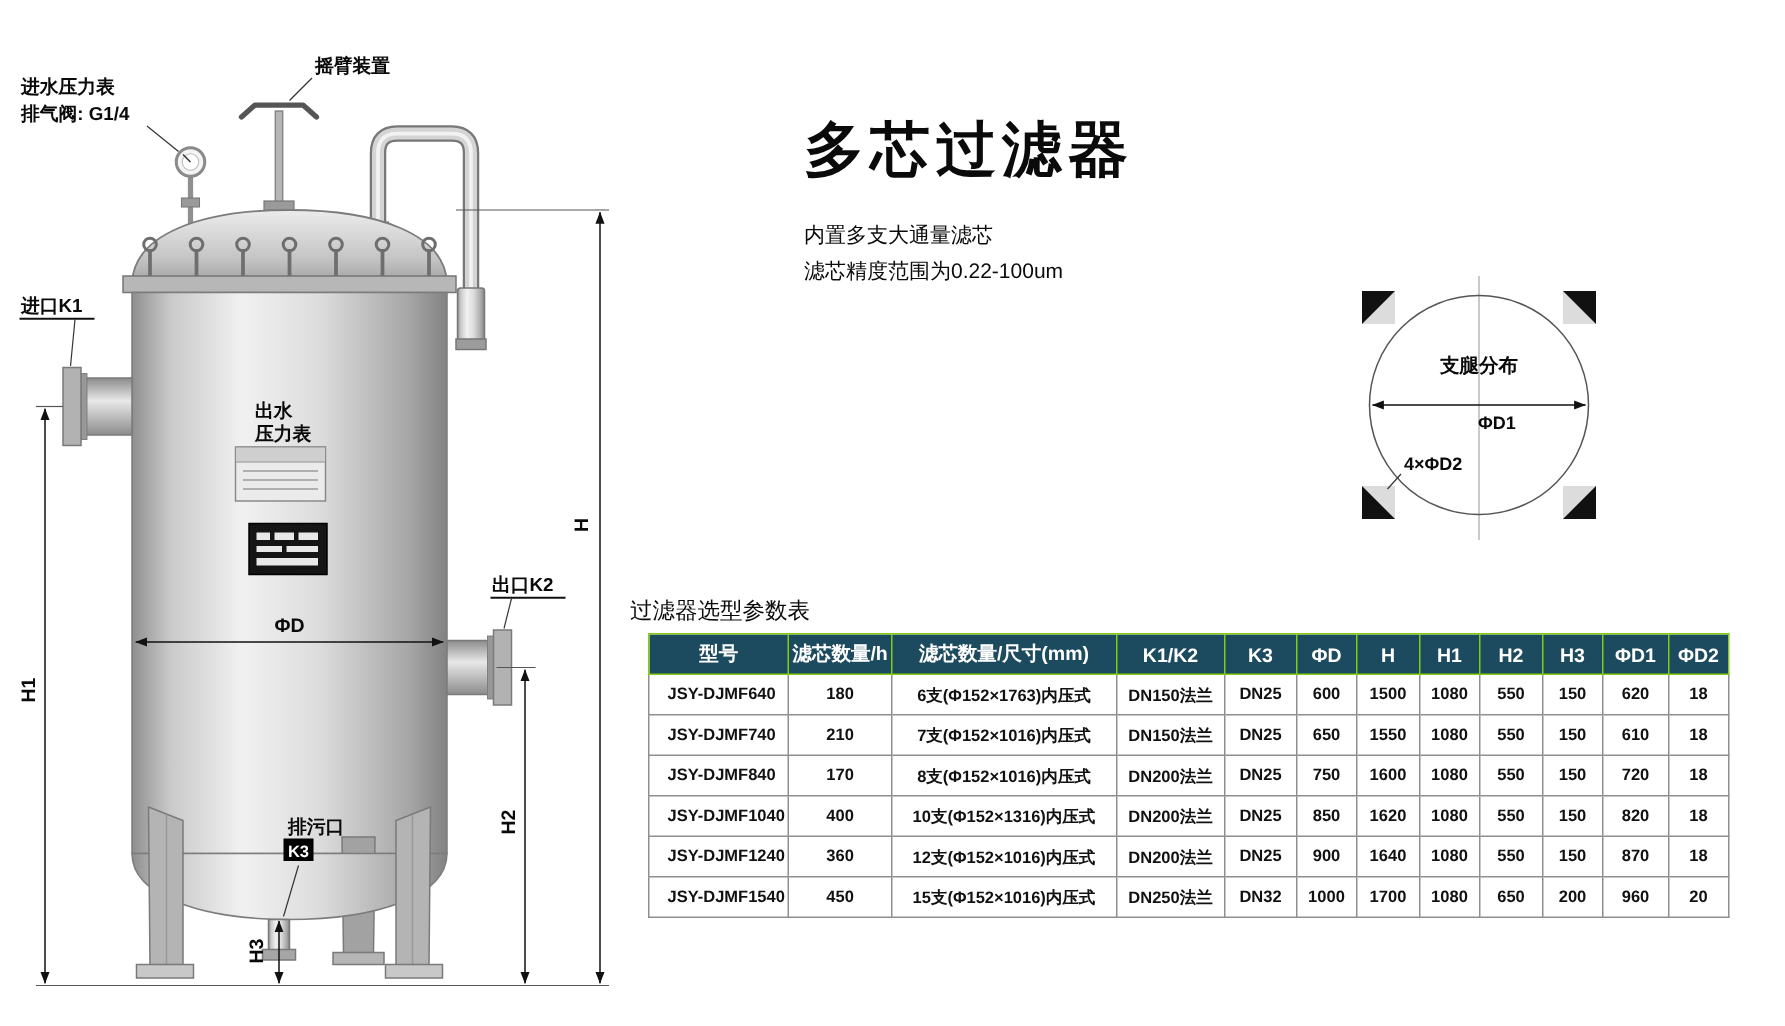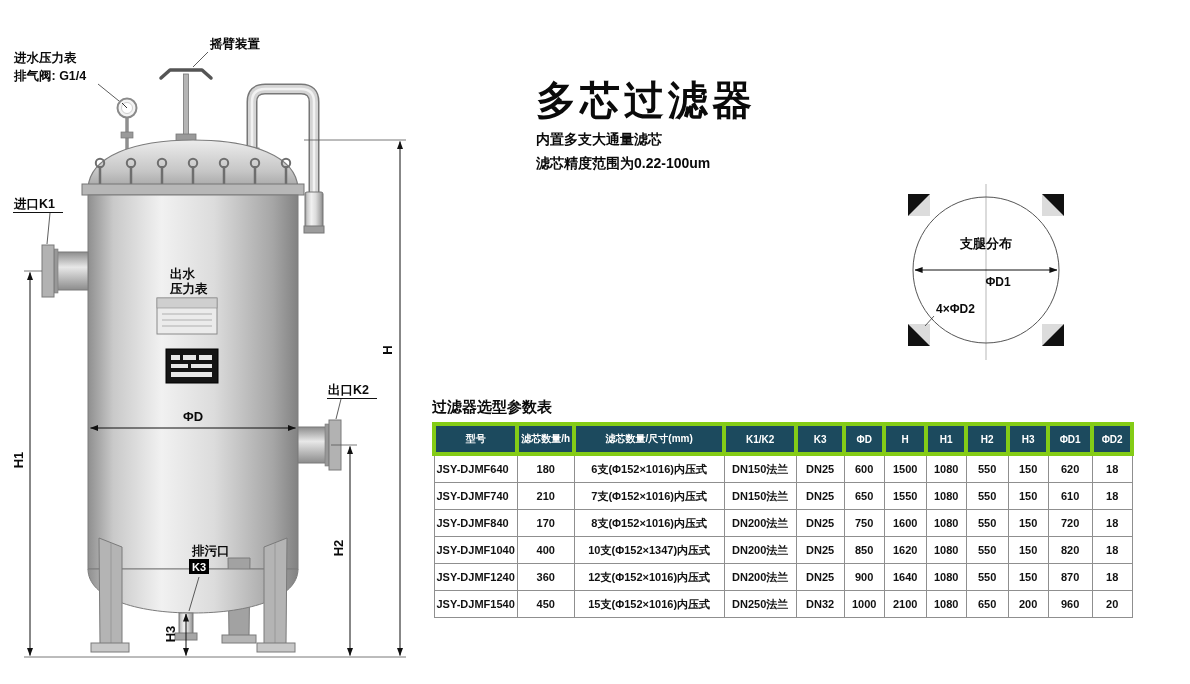--- a/index.html
+++ b/index.html
@@ -1,27 +1,27 @@
 <!DOCTYPE html>
 <html style="--header-bg: #1c4a5e; --header-fg: #ffffff;"><head>
 <meta charset="utf-8">
 <style>
   html,body{margin:0;padding:0;background:#ffffff;}
   body{width:1190px;height:684px;position:relative;font-family:"Liberation Sans",sans-serif;overflow:hidden;color:#0a0a0a;}
   .canvas{position:absolute;inset:0;}
   .drawing{position:absolute;left:0;top:0;}
   .title-block{position:absolute;left:536px;top:80px;}
   .main-title{font-size:40px;font-weight:900;letter-spacing:4px;line-height:1;margin:0;}
-  .subtitle{margin-top:8px;font-size:14px;font-weight:700;line-height:1.7;}
+  .subtitle{margin-top:25px;font-size:14px;font-weight:400;line-height:1.7;}
   .leg-diagram{position:absolute;left:878px;top:168px;}
-  .table-caption{position:absolute;left:432px;top:398px;font-size:15px;font-weight:700;}
+  .table-caption{position:absolute;left:420px;top:398px;font-size:15px;font-weight:400;}
   table.param-table{position:absolute;left:432px;top:422px;border-collapse:collapse;table-layout:fixed;}
-  .param-table th{background:var(--header-bg,#1c4a5e);color:var(--header-fg,#ffffff);font-size:10px;font-weight:700;height:26px;border:4px solid #84cc16;padding:0 2px;white-space:nowrap;}
+  .param-table th{background:var(--header-bg,#1c4a5e);color:var(--header-fg,#ffffff);font-size:13px;font-weight:700;height:26px;border:1px solid #84cc16;padding:0 2px;white-space:nowrap;}
   .param-table td{font-size:11px;font-weight:700;color:#111;height:26px;border:1px solid #8f8f8f;text-align:center;padding:0 2px;white-space:nowrap;}
-  .param-table td[data-name="model-cell"]{text-align:left;padding-left:2px;margin-top:28px;}
+  .param-table td[data-name="model-cell"]{text-align:left;padding-left:12px;margin-top:28px;}
   svg text{fill:#0a0a0a;}
   .lbl{font-size:12.5px;font-weight:700;}
   .dim{font-size:13px;font-weight:700;}
   .small-dim{font-size:12px;font-weight:700;}
   .k3-text{font-size:11px;font-weight:700;fill:#ffffff;}
 </style>
 </head>
 <body>
 
 <div class="canvas" data-name="datasheet-page">
@@ -277,21 +277,21 @@
           <th data-name="column-header">H2</th>
           <th data-name="column-header">H3</th>
           <th data-name="column-header">ΦD1</th>
           <th data-name="column-header">ΦD2</th>
         </tr>
     </thead>
     <tbody data-name="param-table-body">
         <tr data-name="table-row">
           <td data-name="model-cell">JSY-DJMF640</td>
           <td data-name="value-cell">180</td>
-          <td data-name="value-cell">6支(Φ152×1016)内压式</td>
+          <td data-name="value-cell">6支(Φ152×1763)内压式</td>
           <td data-name="value-cell">DN150法兰</td>
           <td data-name="value-cell">DN25</td>
           <td data-name="value-cell">600</td>
           <td data-name="value-cell">1500</td>
           <td data-name="value-cell">1080</td>
           <td data-name="value-cell">550</td>
           <td data-name="value-cell">150</td>
           <td data-name="value-cell">620</td>
           <td data-name="value-cell">18</td>
         </tr>
@@ -319,21 +319,21 @@
           <td data-name="value-cell">1600</td>
           <td data-name="value-cell">1080</td>
           <td data-name="value-cell">550</td>
           <td data-name="value-cell">150</td>
           <td data-name="value-cell">720</td>
           <td data-name="value-cell">18</td>
         </tr>
         <tr data-name="table-row">
           <td data-name="model-cell">JSY-DJMF1040</td>
           <td data-name="value-cell">400</td>
-          <td data-name="value-cell">10支(Φ152×1347)内压式</td>
+          <td data-name="value-cell">10支(Φ152×1316)内压式</td>
           <td data-name="value-cell">DN200法兰</td>
           <td data-name="value-cell">DN25</td>
           <td data-name="value-cell">850</td>
           <td data-name="value-cell">1620</td>
           <td data-name="value-cell">1080</td>
           <td data-name="value-cell">550</td>
           <td data-name="value-cell">150</td>
           <td data-name="value-cell">820</td>
           <td data-name="value-cell">18</td>
         </tr>
@@ -351,21 +351,21 @@
           <td data-name="value-cell">870</td>
           <td data-name="value-cell">18</td>
         </tr>
         <tr data-name="table-row">
           <td data-name="model-cell">JSY-DJMF1540</td>
           <td data-name="value-cell">450</td>
           <td data-name="value-cell">15支(Φ152×1016)内压式</td>
           <td data-name="value-cell">DN250法兰</td>
           <td data-name="value-cell">DN32</td>
           <td data-name="value-cell">1000</td>
-          <td data-name="value-cell">2100</td>
+          <td data-name="value-cell">1700</td>
           <td data-name="value-cell">1080</td>
           <td data-name="value-cell">650</td>
           <td data-name="value-cell">200</td>
           <td data-name="value-cell">960</td>
           <td data-name="value-cell">20</td>
         </tr>
       </tbody>
   </table>
 
 </div>

